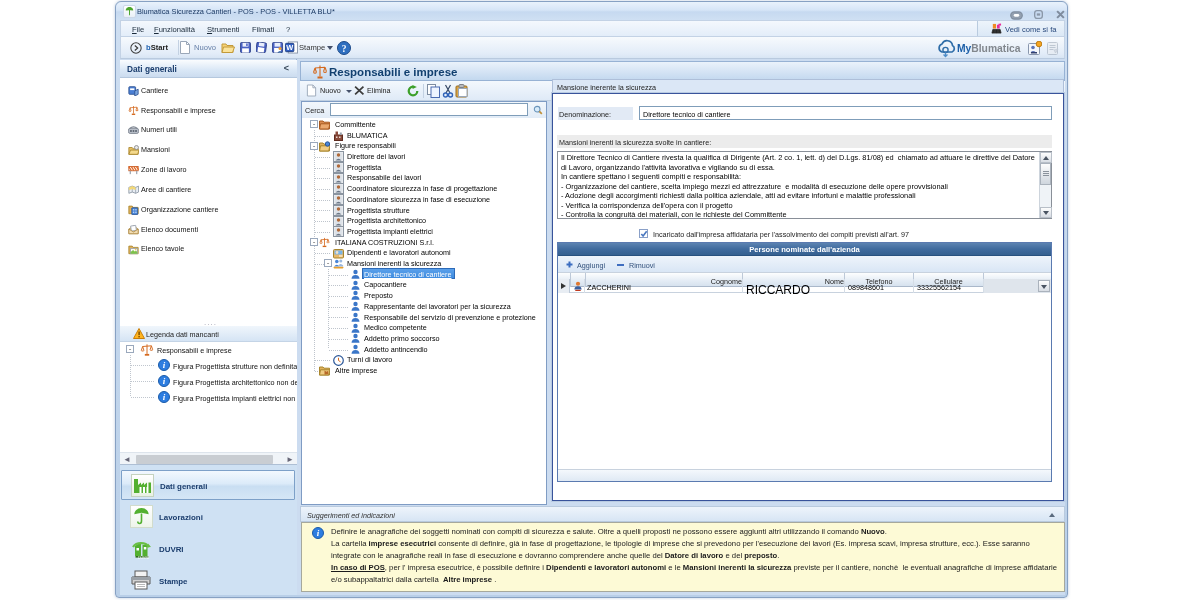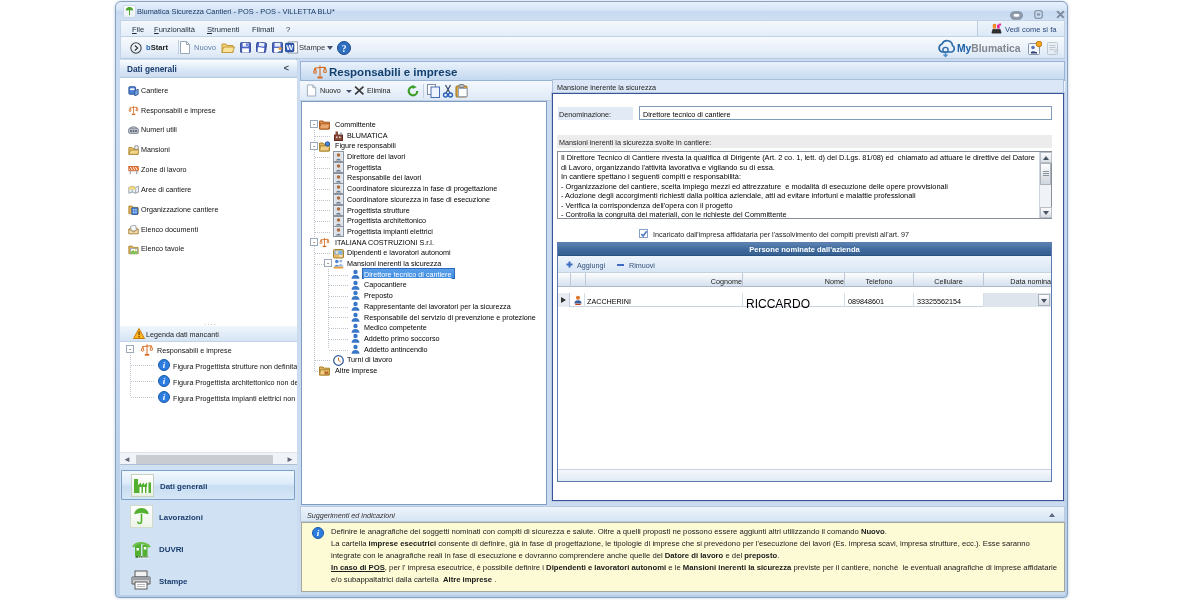--- a/index.html
+++ b/index.html
@@ -389,20 +389,28 @@
           <circle cx="8.5" cy="11" r="2" fill="none" stroke="#2f62b8" stroke-width="1.4"></circle>
         </svg>
       <svg class="icon" style="left:155px;top:3px" width="14" height="14" viewBox="0 0 14 14">
           <rect x="1" y="2" width="11" height="11" rx="1" fill="#d8a44a" stroke="#9a6f1e"></rect>
           <rect x="4" y="0.5" width="5" height="3" rx="1" fill="#b7b9bd" stroke="#7e8186"></rect>
           <rect x="3.5" y="4.5" width="8.5" height="8" fill="#fff" stroke="#9aa7b8"></rect>
         </svg>
     </div>
 
       <div id="treepanel">
+      <div id="cerca">
+        <div style="position:absolute;left:3px;top:4px;color:#222">Cerca</div>
+        <div style="position:absolute;left:28px;top:1px;width:198px;height:13px;background:#fff;border:1px solid #7f9db9"></div>
+        <svg style="position:absolute;left:231px;top:3px" width="10" height="10" viewBox="0 0 12 12">
+            <circle cx="5" cy="5" r="3.4" fill="#d8ecfa" stroke="#6a94ba" stroke-width="1.3"></circle>
+            <path d="M7.6 7.6 L10.6 10.6" stroke="#c09038" stroke-width="2"></path>
+          </svg>
+      </div>
         <div style="position:absolute;left:12px;top:27.8px;width:1px;height:241.1px;background-image:linear-gradient(#bec4cc 50%,transparent 50%);background-size:1px 2px"></div>
         <div style="position:absolute;left:13px;top:268.9px;width:15px;height:1px;background-image:linear-gradient(90deg,#bec4cc 50%,transparent 50%);background-size:2px 1px"></div>
         <div style="position:absolute;left:13px;top:33.5px;width:16px;height:1px;background-image:linear-gradient(90deg,#bec4cc 50%,transparent 50%);background-size:2px 1px"></div>
         <div style="position:absolute;left:13px;top:54.9px;width:16px;height:1px;background-image:linear-gradient(90deg,#bec4cc 50%,transparent 50%);background-size:2px 1px"></div>
         <div style="position:absolute;left:13px;top:65.6px;width:16px;height:1px;background-image:linear-gradient(90deg,#bec4cc 50%,transparent 50%);background-size:2px 1px"></div>
         <div style="position:absolute;left:13px;top:76.3px;width:16px;height:1px;background-image:linear-gradient(90deg,#bec4cc 50%,transparent 50%);background-size:2px 1px"></div>
         <div style="position:absolute;left:13px;top:87.0px;width:16px;height:1px;background-image:linear-gradient(90deg,#bec4cc 50%,transparent 50%);background-size:2px 1px"></div>
         <div style="position:absolute;left:13px;top:97.7px;width:16px;height:1px;background-image:linear-gradient(90deg,#bec4cc 50%,transparent 50%);background-size:2px 1px"></div>
         <div style="position:absolute;left:13px;top:108.4px;width:16px;height:1px;background-image:linear-gradient(90deg,#bec4cc 50%,transparent 50%);background-size:2px 1px"></div>
         <div style="position:absolute;left:13px;top:119.1px;width:16px;height:1px;background-image:linear-gradient(90deg,#bec4cc 50%,transparent 50%);background-size:2px 1px"></div>
@@ -624,21 +632,21 @@
             <div style="position:absolute;left:286px;top:0;width:1px;height:14px;background:#bdc9d8"></div>
             <div style="position:absolute;left:355px;top:0;width:1px;height:14px;background:#bdc9d8"></div>
             <div style="position:absolute;left:425px;top:0;width:1px;height:14px;background:#bdc9d8"></div>
             <div style="position:absolute;left:27px;top:4px;width:157px;text-align:right;font-size:7.2px;color:#222">Cognome</div>
             <div style="position:absolute;left:185px;top:4px;width:101px;text-align:right;font-size:7.2px;color:#222">Nome</div>
             <div style="position:absolute;left:287px;top:4px;width:68px;text-align:center;font-size:7.2px;color:#222">Telefono</div>
             <div style="position:absolute;left:356px;top:4px;width:69px;text-align:center;font-size:7.2px;color:#222">Cellulare</div>
             <div style="position:absolute;left:426px;top:4px;width:67px;text-align:right;font-size:7.2px;color:#222">Data nomina</div>
           </div>
 
-          <div style="position:absolute;left:0;top:50px;width:493px;height:14px;border-bottom:1px solid #c8d2de">
+          <div style="position:absolute;left:0;top:36px;width:493px;height:14px;border-bottom:1px solid #c8d2de">
             <div style="position:absolute;left:0;top:0;width:12px;height:14px;background:#e8edf3;border-right:1px solid #bdc9d8"></div>
             <div style="position:absolute;left:3px;top:3.5px;width:0;height:0;border-top:3.5px solid transparent;border-bottom:3.5px solid transparent;border-left:5px solid #333"></div>
             <div style="position:absolute;left:12px;top:0;width:15px;height:14px;border-right:1px solid #d5dde6"></div>
             <svg style="position:absolute;left:15px;top:2px" width="10" height="10" viewBox="0 0 11 11">
                 <circle cx="5.5" cy="3" r="2.3" fill="#e07830"></circle>
                 <path d="M1.5 9.3 Q1.7 5.9 5.5 5.9 Q9.3 5.9 9.5 9.3 Z" fill="#3a5f9e"></path>
                 <path d="M2.5 10.4 h6" stroke="#c03a20" stroke-width="1.4"></path>
               </svg>
             <div style="position:absolute;left:29px;top:3.5px;font-size:7.2px;color:#000">ZACCHERINI</div>
             <div style="position:absolute;left:184px;top:0;width:1px;height:14px;background:#d5dde6"></div>

